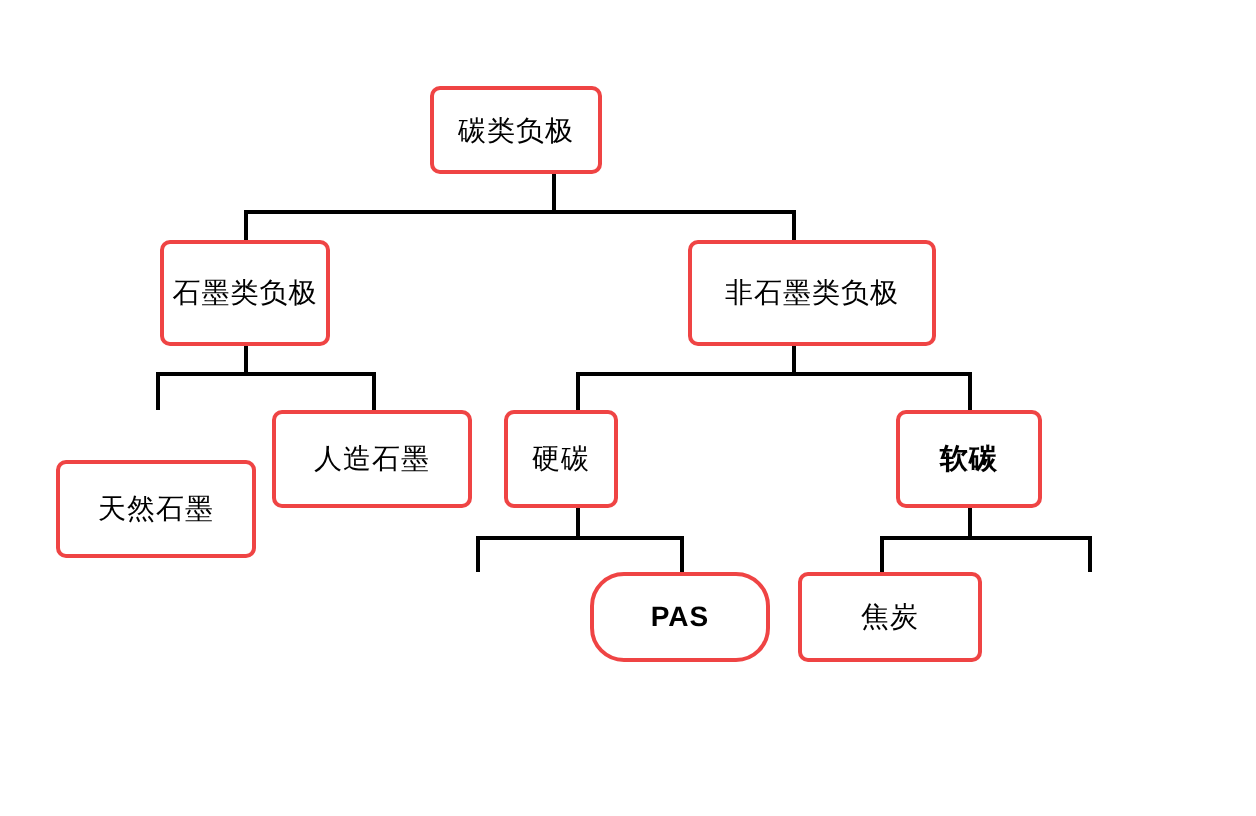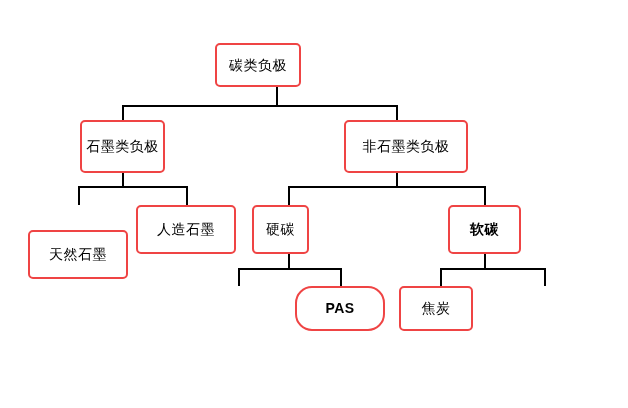--- a/index.html
+++ b/index.html
@@ -85,15 +85,15 @@
 
   <div class="node" style="left:80px;  top:120px; width:85px;  height:53px;">石墨类负极</div>
   <div class="node" style="left:344px; top:120px; width:124px; height:53px;">非石墨类负极</div>
 
   <div class="node" style="left:28px;  top:205px; width:100px; height:49px;margin-top:25px;">天然石墨</div>
   <div class="node" style="left:136px; top:205px; width:100px; height:49px;">人造石墨</div>
   <div class="node" style="left:252px; top:205px; width:57px;  height:49px;">硬碳</div>
   <div class="node" style="left:448px; top:205px; width:73px;  height:49px;font-weight:bold;">软碳</div>
 
   <div class="node bold" style="left:295px; top:286px; width:90px;  height:45px;">PAS</div>
-  <div class="node" style="left:399px; top:286px; width:74px;  height:45px;">焦炭</div>
+  <div class="node" style="left:399px; top:286px; width:92px;  height:45px;">焦炭</div>
 
 </div>
 
 </body></html>

